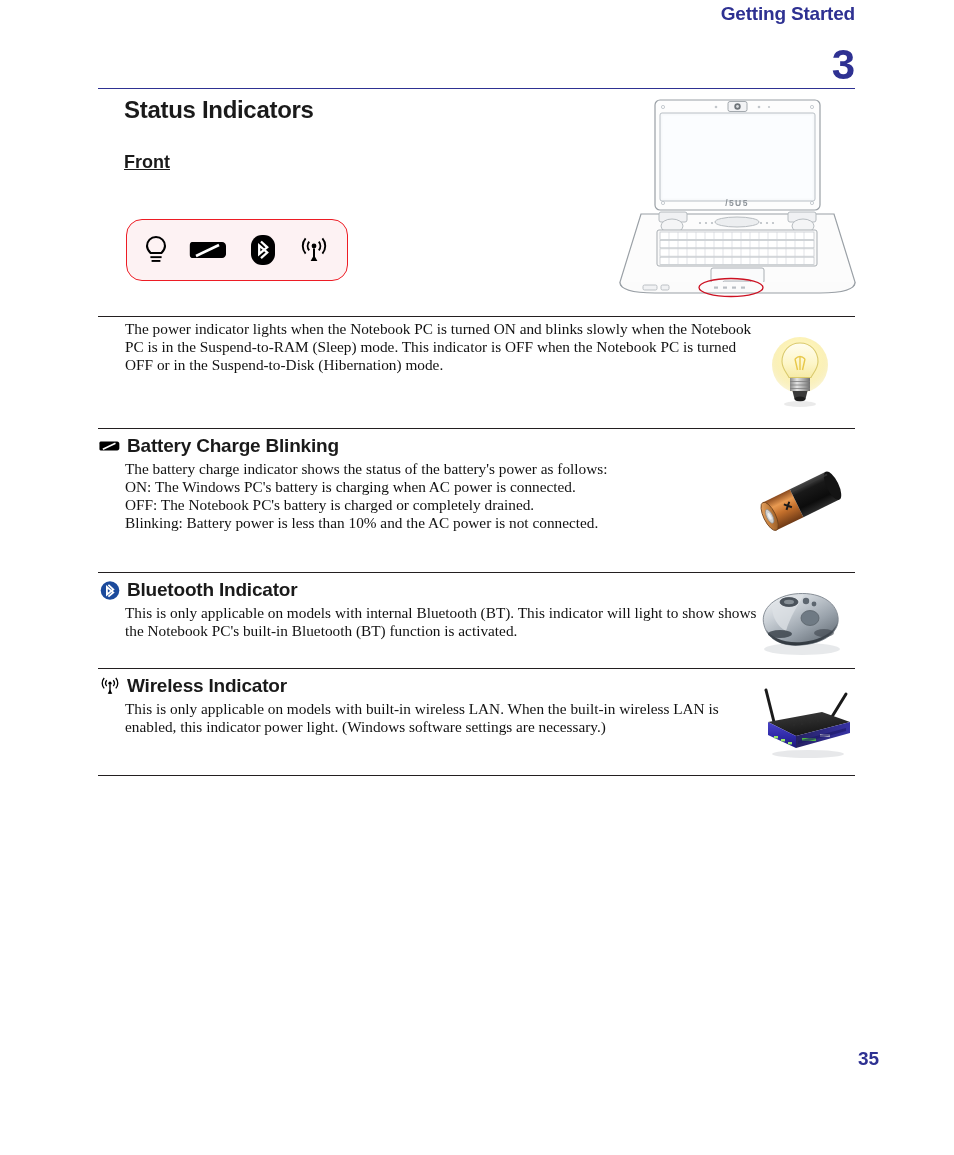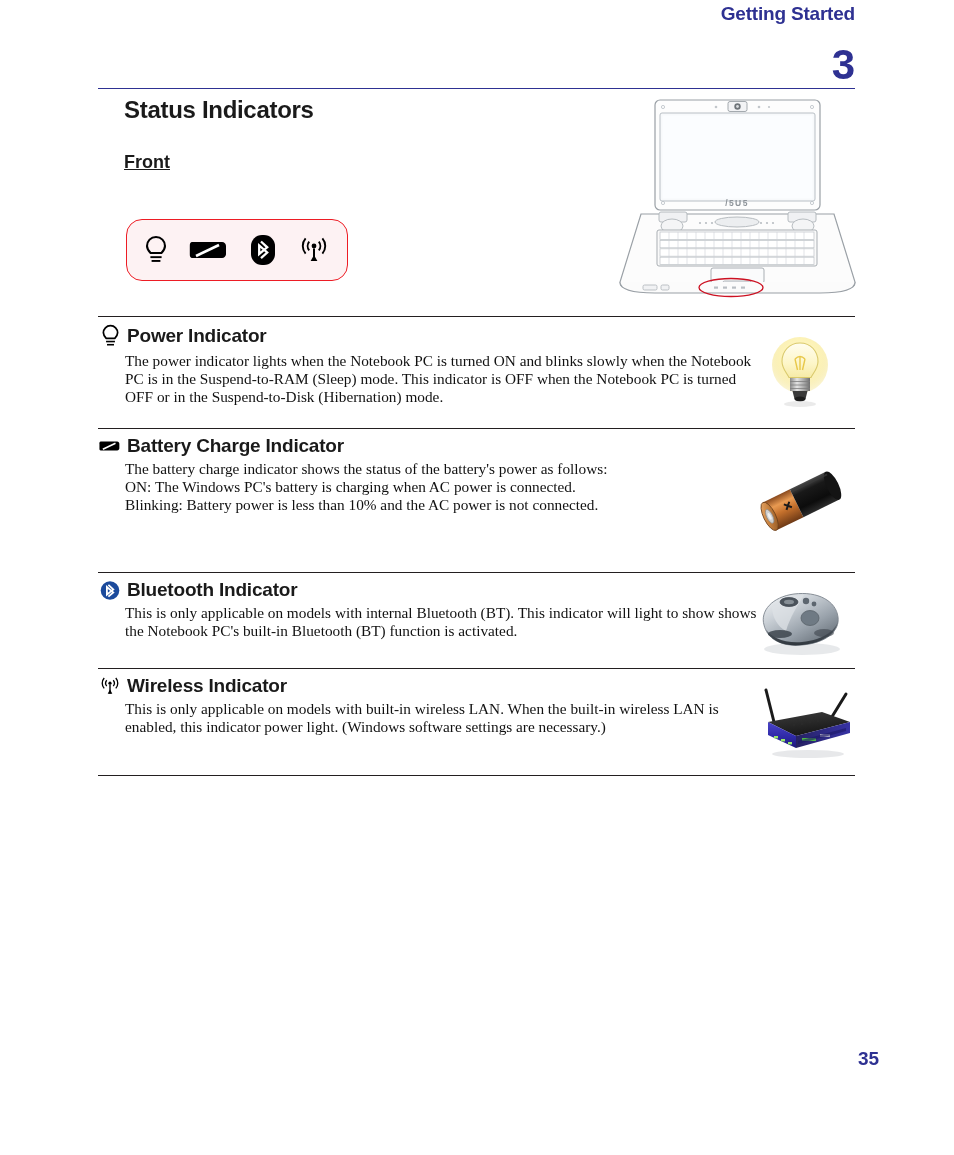--- a/index.html
+++ b/index.html
@@ -284,30 +284,20 @@
       <rect x="99" y="190.5" width="4" height="2.2"></rect>
       <rect x="108" y="190.5" width="4" height="2.2"></rect>
       <rect x="117" y="190.5" width="4" height="2.2"></rect>
       <rect x="126" y="190.5" width="4" height="2.2"></rect>
     </g>
     <ellipse cx="116" cy="191.5" rx="32" ry="9" fill="none" stroke="#cc1122" stroke-width="1.3"></ellipse>
   </svg>
 </div>
 
 <div class="section" id="section-power">
-  <div class="section-head">
-    <span class="section-head-icon">
-      <svg width="19" height="26" viewBox="0 0 24 30">
-        <path d="M12 2 C6.8 2 3 6 3 11 C3 14.2 5 16.3 6.6 18 L17.4 18 C19 16.3 21 14.2 21 11 C21 6 17.2 2 12 2 Z" fill="none" stroke="#000" stroke-width="2.2"></path>
-        <rect x="6.4" y="21" width="11.2" height="2" fill="#000"></rect>
-        <rect x="7.6" y="25" width="8.8" height="2" fill="#000"></rect>
-      </svg>
-    </span>
-    <span class="section-title">Power Indicator</span>
-  </div>
   <div class="section-body">
     <p>The power indicator lights when the Notebook PC is turned ON and blinks slowly when the Notebook PC is in the Suspend-to-RAM (Sleep) mode. This indicator is OFF when the Notebook PC is turned OFF or in the Suspend-to-Disk (Hibernation) mode.</p>
   </div>
   <div class="section-figure">
     <svg width="62" height="72" viewBox="0 0 62 72">
       <defs>
         <radialGradient id="glow" cx="50%" cy="38%" r="60%">
           <stop offset="0%" stop-color="#fffbe0"></stop>
           <stop offset="55%" stop-color="#fdf3b8"></stop>
           <stop offset="100%" stop-color="#f2e07e" stop-opacity="0.35"></stop>
@@ -340,25 +330,26 @@
 </div>
 
 <div class="section" id="section-battery">
   <div class="section-head">
     <span class="section-head-icon">
       <svg width="22" height="14" viewBox="0 0 40 24">
         <path d="M3 4 L33 4 C35.4 4 37 6 37 8 L37 16 C37 18 35.4 20 33 20 L3 20 C1.6 20 0.8 18.6 0.8 17 L0.8 7 C0.8 5.4 1.6 4 3 4 Z" fill="#000"></path>
         <path d="M7 18 L30 7" stroke="#fff" stroke-width="2.8" fill="none"></path>
       </svg>
     </span>
-    <span class="section-title">Battery Charge Indicator</span>
+    <span class="section-title">Battery Charge Blinking</span>
   </div>
   <div class="section-body">
     <p>The battery charge indicator shows the status of the battery's power as follows:</p>
     <p class="sub-line">ON:  The Windows PC's battery is charging when AC power is connected.</p>
+    <p class="sub-line">OFF:  The Notebook PC's battery is charged or completely drained.</p>
     <p class="sub-line">Blinking:  Battery power is less than 10% and the AC power is not connected.</p>
   </div>
   <div class="section-figure">
     <svg width="92" height="74" viewBox="0 0 92 74">
       <defs>
         <linearGradient id="copper" x1="0" y1="0" x2="0" y2="1">
           <stop offset="0%" stop-color="#8a4a1e"></stop>
           <stop offset="28%" stop-color="#e89a52"></stop>
           <stop offset="55%" stop-color="#c4702c"></stop>
           <stop offset="100%" stop-color="#6e3a16"></stop>

